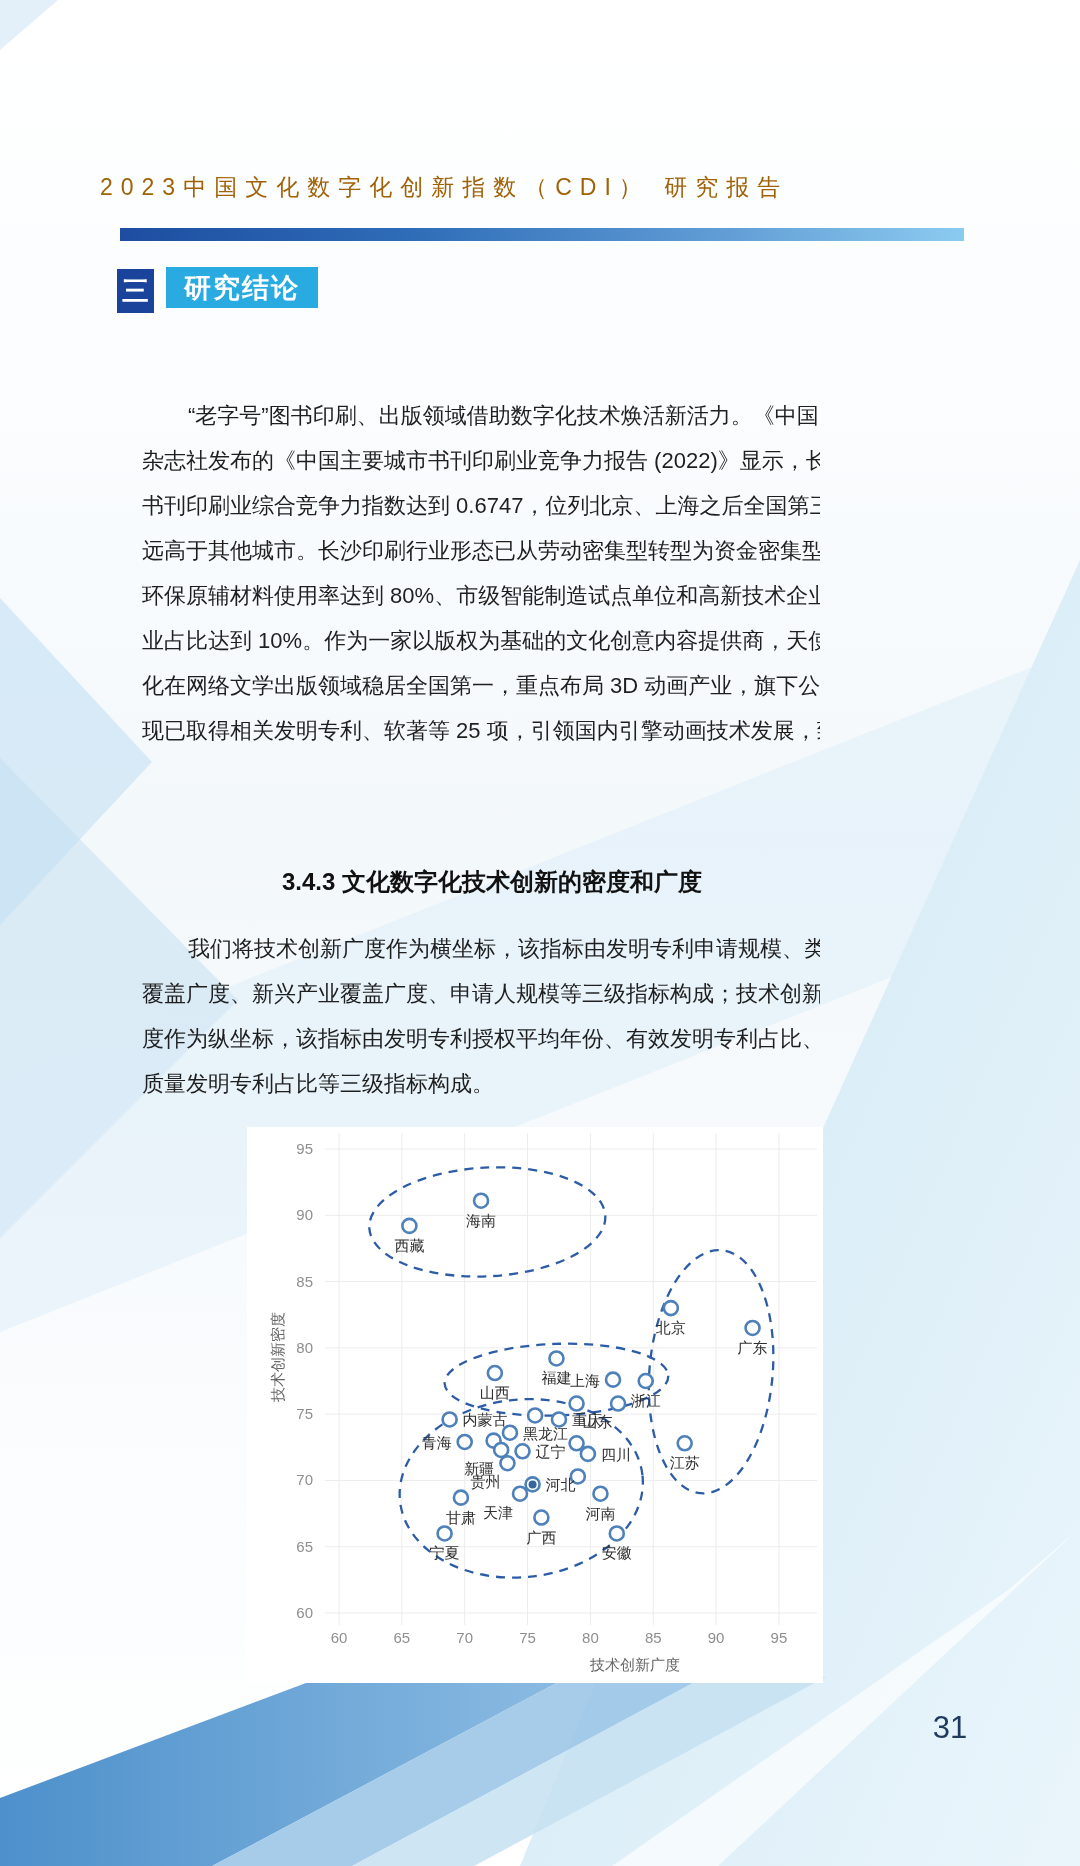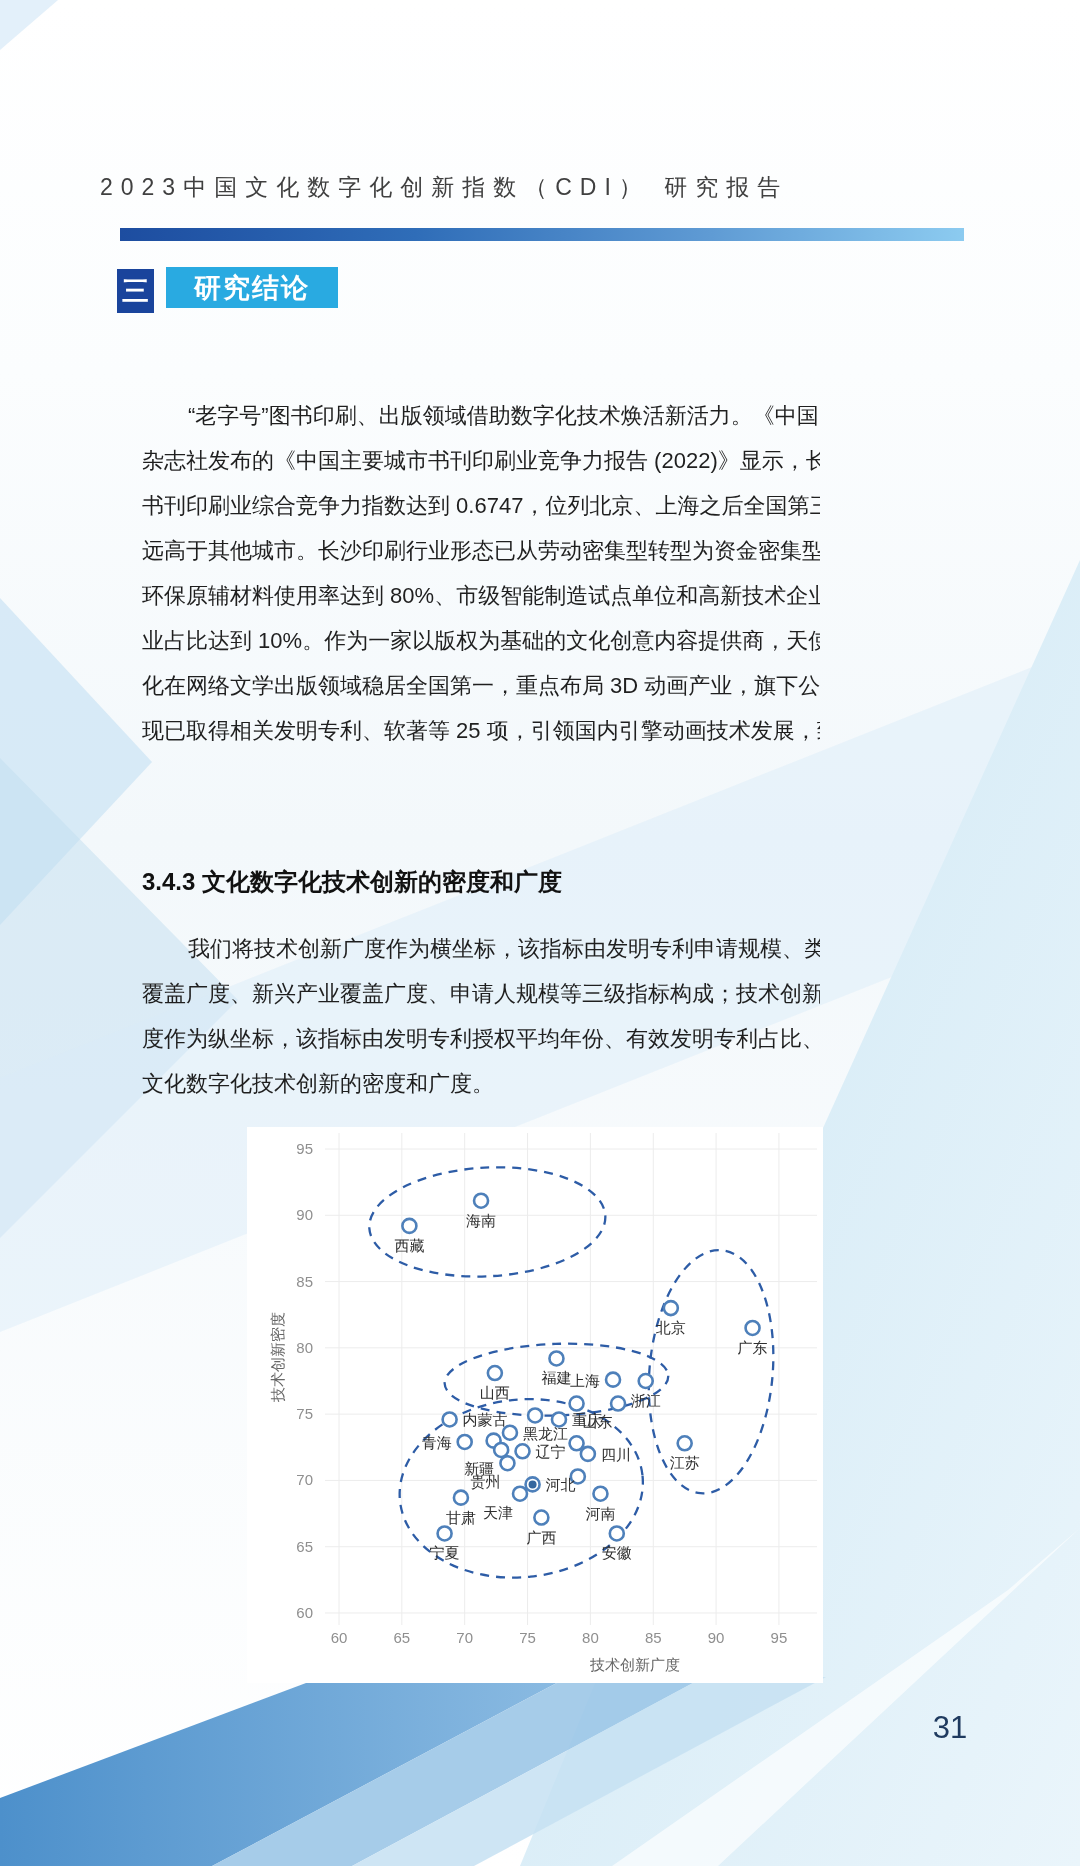--- a/index.html
+++ b/index.html
@@ -5,50 +5,50 @@
   html,body{margin:0;padding:0;}
   body{
     width:1080px;height:1866px;position:relative;overflow:hidden;
     background:linear-gradient(180deg,#ffffff 0%,#fbfdfe 20%,#f3f8fb 45%,#ffffff 100%);
     font-family:"Liberation Sans","DejaVu Sans",sans-serif;
   }
   .abs{position:absolute;}
   #bg-svg{left:0;top:0;z-index:0;}
   .header-title{
     left:100px;top:172px;width:900px;height:32px;
-    color:#404040;font-size:23px;letter-spacing:8px;white-space:nowrap;
+    color:#a16207;font-size:23px;letter-spacing:8px;white-space:nowrap;
     z-index:3;
   }
   .header-bar{
     left:120px;top:228px;width:844px;height:13px;
     background:linear-gradient(90deg,#1d4da0 0%,#2f6db8 35%,#5f9bd4 70%,#8ccbf0 100%);
     z-index:3;
   }
   .badge-square{
     left:117px;top:269px;width:37px;height:44px;background:#1a449c;
     color:#ffffff;font-size:27px;font-weight:bold;display:flex;align-items:center;justify-content:center;
     z-index:3;
   }
   .badge-label{
-    left:166px;top:267px;width:172px;height:41px;background:#29aae1;
+    left:166px;top:267px;width:152px;height:41px;background:#29aae1;
     color:#ffffff;font-size:27px;font-weight:bold;display:flex;align-items:center;justify-content:center;
     letter-spacing:2px;z-index:3;
   }
   .para{left:142px;width:678px;z-index:3;color:#1f1f1f;font-size:22px;}
   .para .tline{
     height:45px;line-height:45px;white-space:nowrap;
     text-align:justify;text-align-last:justify;overflow:hidden;
   }
   .para .tline.indent{padding-left:46px;width:632px;}
   .para .tline.last{text-align:left;text-align-last:left;}
   .p1{top:393px;}
   .p2{top:926px;}
   .subheading{
     left:142px;top:866px;width:700px;height:32px;line-height:32px;
-    color:#111111;font-size:24px;font-weight:bold;z-index:3;
+    color:#111111;font-size:24px;font-weight:bold;z-index:3;text-align:center;
   }
   .chart-panel{
     left:247px;top:1127px;width:576px;height:556px;background:#ffffff;z-index:2;
   }
   #chart{display:block;}
   #chart text{font-family:"Liberation Sans","DejaVu Sans",sans-serif;}
   .page-number{
     left:905px;top:1710px;width:90px;height:36px;line-height:36px;text-align:center;
     color:#1f3a5f;font-size:31px;font-weight:normal;z-index:4;
   }
@@ -94,21 +94,21 @@
   <div class="tline">化在网络文学出版领域稳居全国第一，重点布局 3D 动画产业，旗下公司</div>
   <div class="tline">现已取得相关发明专利、软著等 25 项，引领国内引擎动画技术发展，致力</div>
 </div>
 
 <div class="abs subheading">3.4.3 文化数字化技术创新的密度和广度</div>
 
 <div class="abs para p2">
   <div class="tline indent">我们将技术创新广度作为横坐标，该指标由发明专利申请规模、类别</div>
   <div class="tline">覆盖广度、新兴产业覆盖广度、申请人规模等三级指标构成；技术创新密</div>
   <div class="tline">度作为纵坐标，该指标由发明专利授权平均年份、有效发明专利占比、高</div>
-  <div class="tline last">文化数字化技术创新的密度和广度。</div>
+  <div class="tline last">质量发明专利占比等三级指标构成。</div>
 </div>
 
 <div class="abs chart-panel">
   <svg id="chart" width="576" height="556" viewBox="0 0 576 556">
       <line x1="92" y1="6" x2="92" y2="498" stroke="#ececec" stroke-width="1"></line>
       <line x1="154.85" y1="6" x2="154.85" y2="498" stroke="#ececec" stroke-width="1"></line>
       <line x1="217.7" y1="6" x2="217.7" y2="498" stroke="#ececec" stroke-width="1"></line>
       <line x1="280.55" y1="6" x2="280.55" y2="498" stroke="#ececec" stroke-width="1"></line>
       <line x1="343.4" y1="6" x2="343.4" y2="498" stroke="#ececec" stroke-width="1"></line>
       <line x1="406.25" y1="6" x2="406.25" y2="498" stroke="#ececec" stroke-width="1"></line>

